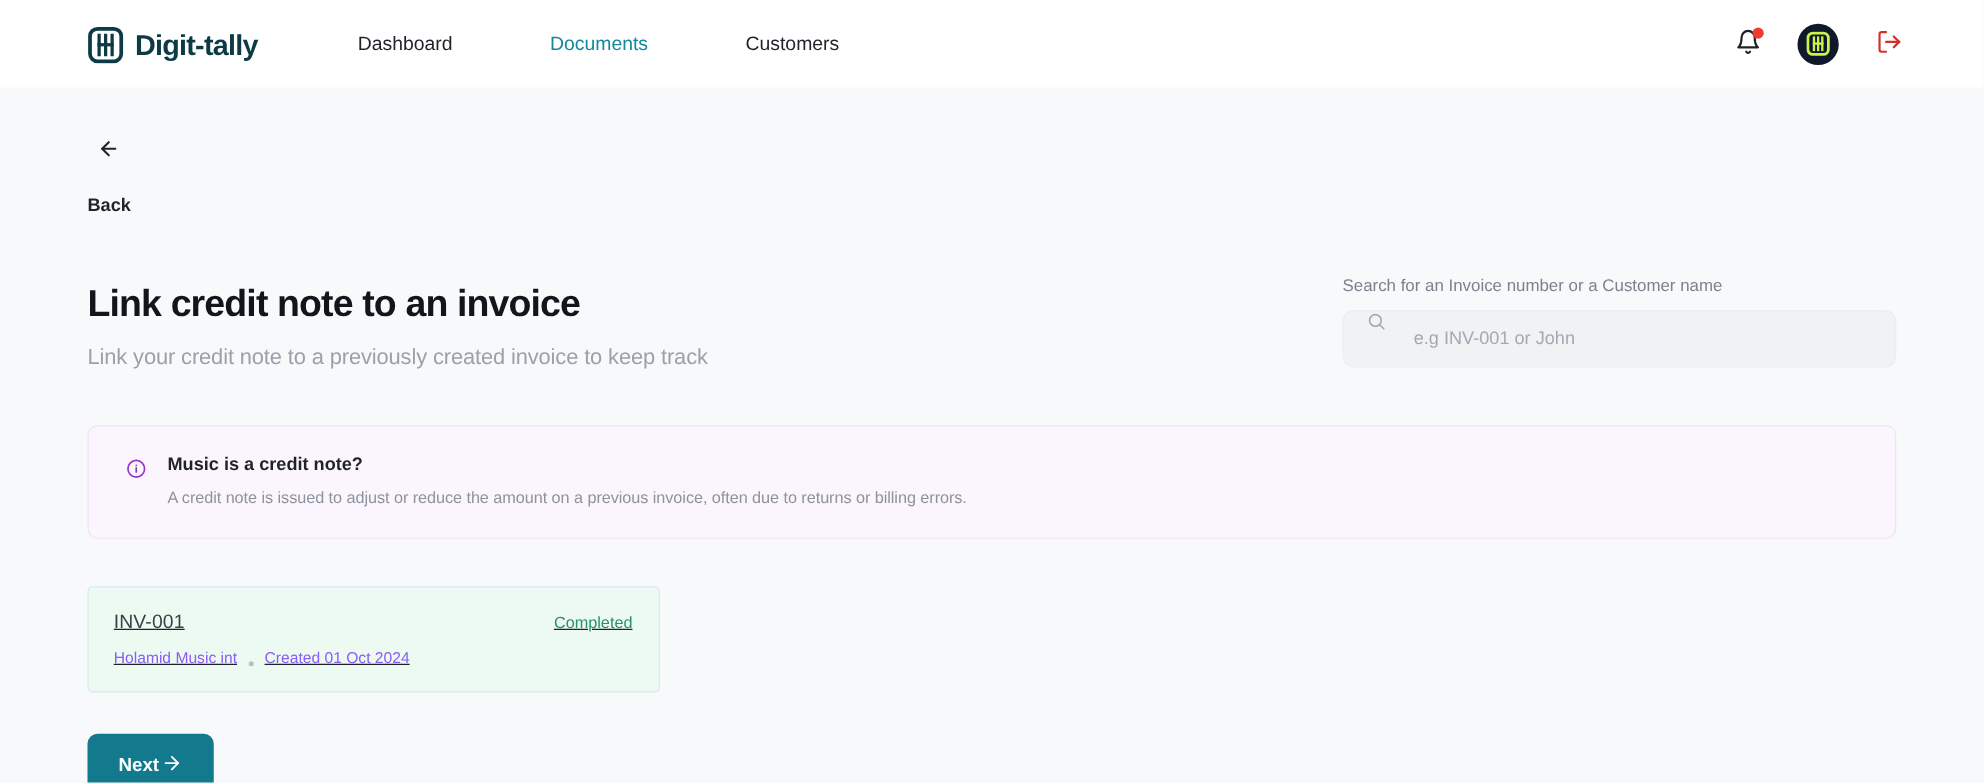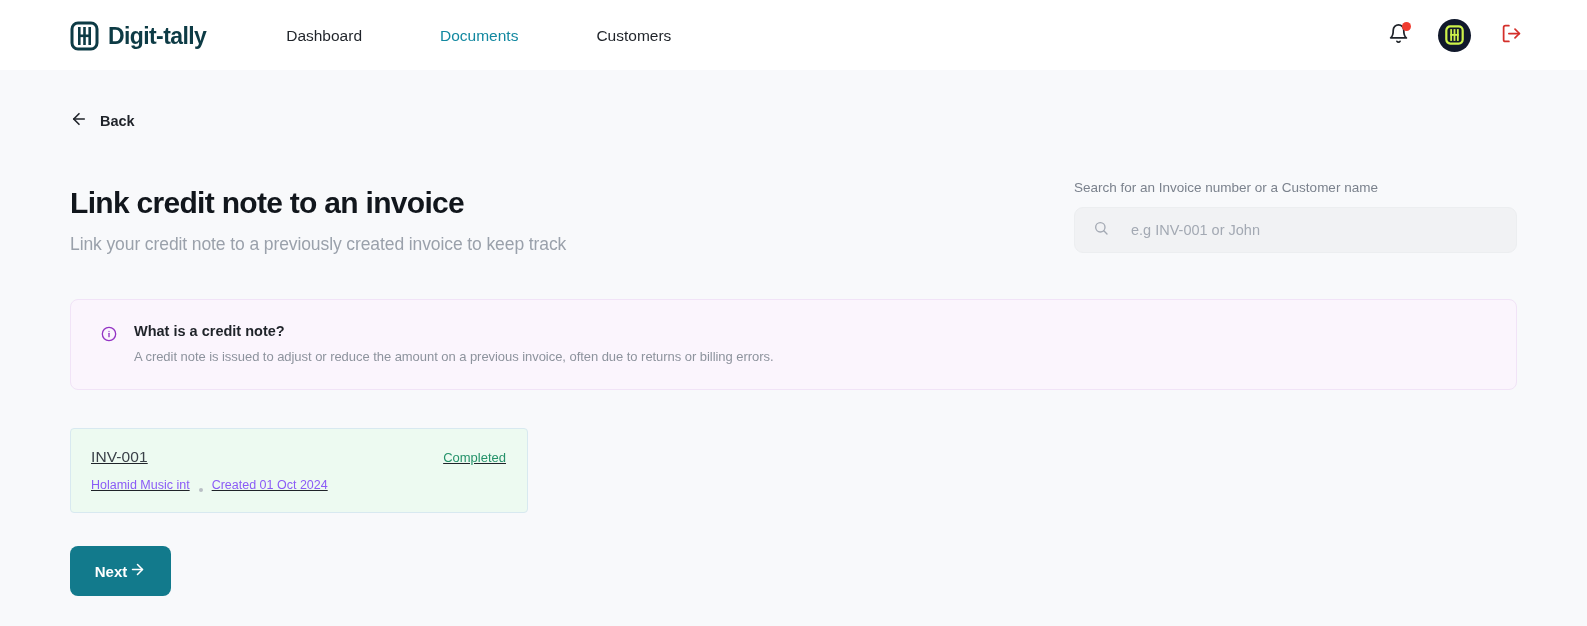--- a/index.html
+++ b/index.html
@@ -108,24 +108,25 @@
   }
 
   
   .page {
     padding: 0 70px;
   }
 
   .back-row {
     display: flex;
     align-items: center;
-    gap: 12px;
+    gap: 24px;
     padding-top: 40px;
     width: fit-content;
     cursor: pointer;
+    flex-direction: column;
   }
 
   .back-label {
     font-size: 14.5px;
     font-weight: bold;
     color: #1f2329;
   }
 
   .hero {
     display: flex;
@@ -158,21 +159,20 @@
     margin-bottom: 12px;
     display: block;
   }
 
   .search-box {
     height: 46px;
     background: #f1f2f4;
     border: 1px solid #eceef0;
     border-radius: 9px;
     display: flex;
-    align-items: center;
     padding: 0 18px;
     gap: 22px;
   }
 
   .search-input {
     border: none;
     outline: none;
     background: transparent;
     font-family: "Liberation Sans", sans-serif;
     font-size: 14.5px;
@@ -369,21 +369,21 @@
 
   <div class="info-banner">
     <span class="info-icon">
       <svg width="16" height="16" viewBox="0 0 24 24" fill="none" stroke="#9333c4" stroke-width="2" stroke-linecap="round" stroke-linejoin="round">
         <circle cx="12" cy="12" r="10"></circle>
         <line x1="12" y1="16" x2="12" y2="11"></line>
         <line x1="12" y1="8" x2="12.01" y2="8"></line>
       </svg>
     </span>
     <div>
-      <div class="info-title">What is a credit note?</div>
+      <div class="info-title">Music is a credit note?</div>
       <div class="info-text">A credit note is issued to adjust or reduce the amount on a previous invoice, often due to returns or billing errors.</div>
     </div>
   </div>
 
   <div class="invoice-card">
     <div class="invoice-top">
       <span class="invoice-number">INV-001</span>
       <span class="invoice-status">Completed</span>
     </div>
     <div class="invoice-meta">

